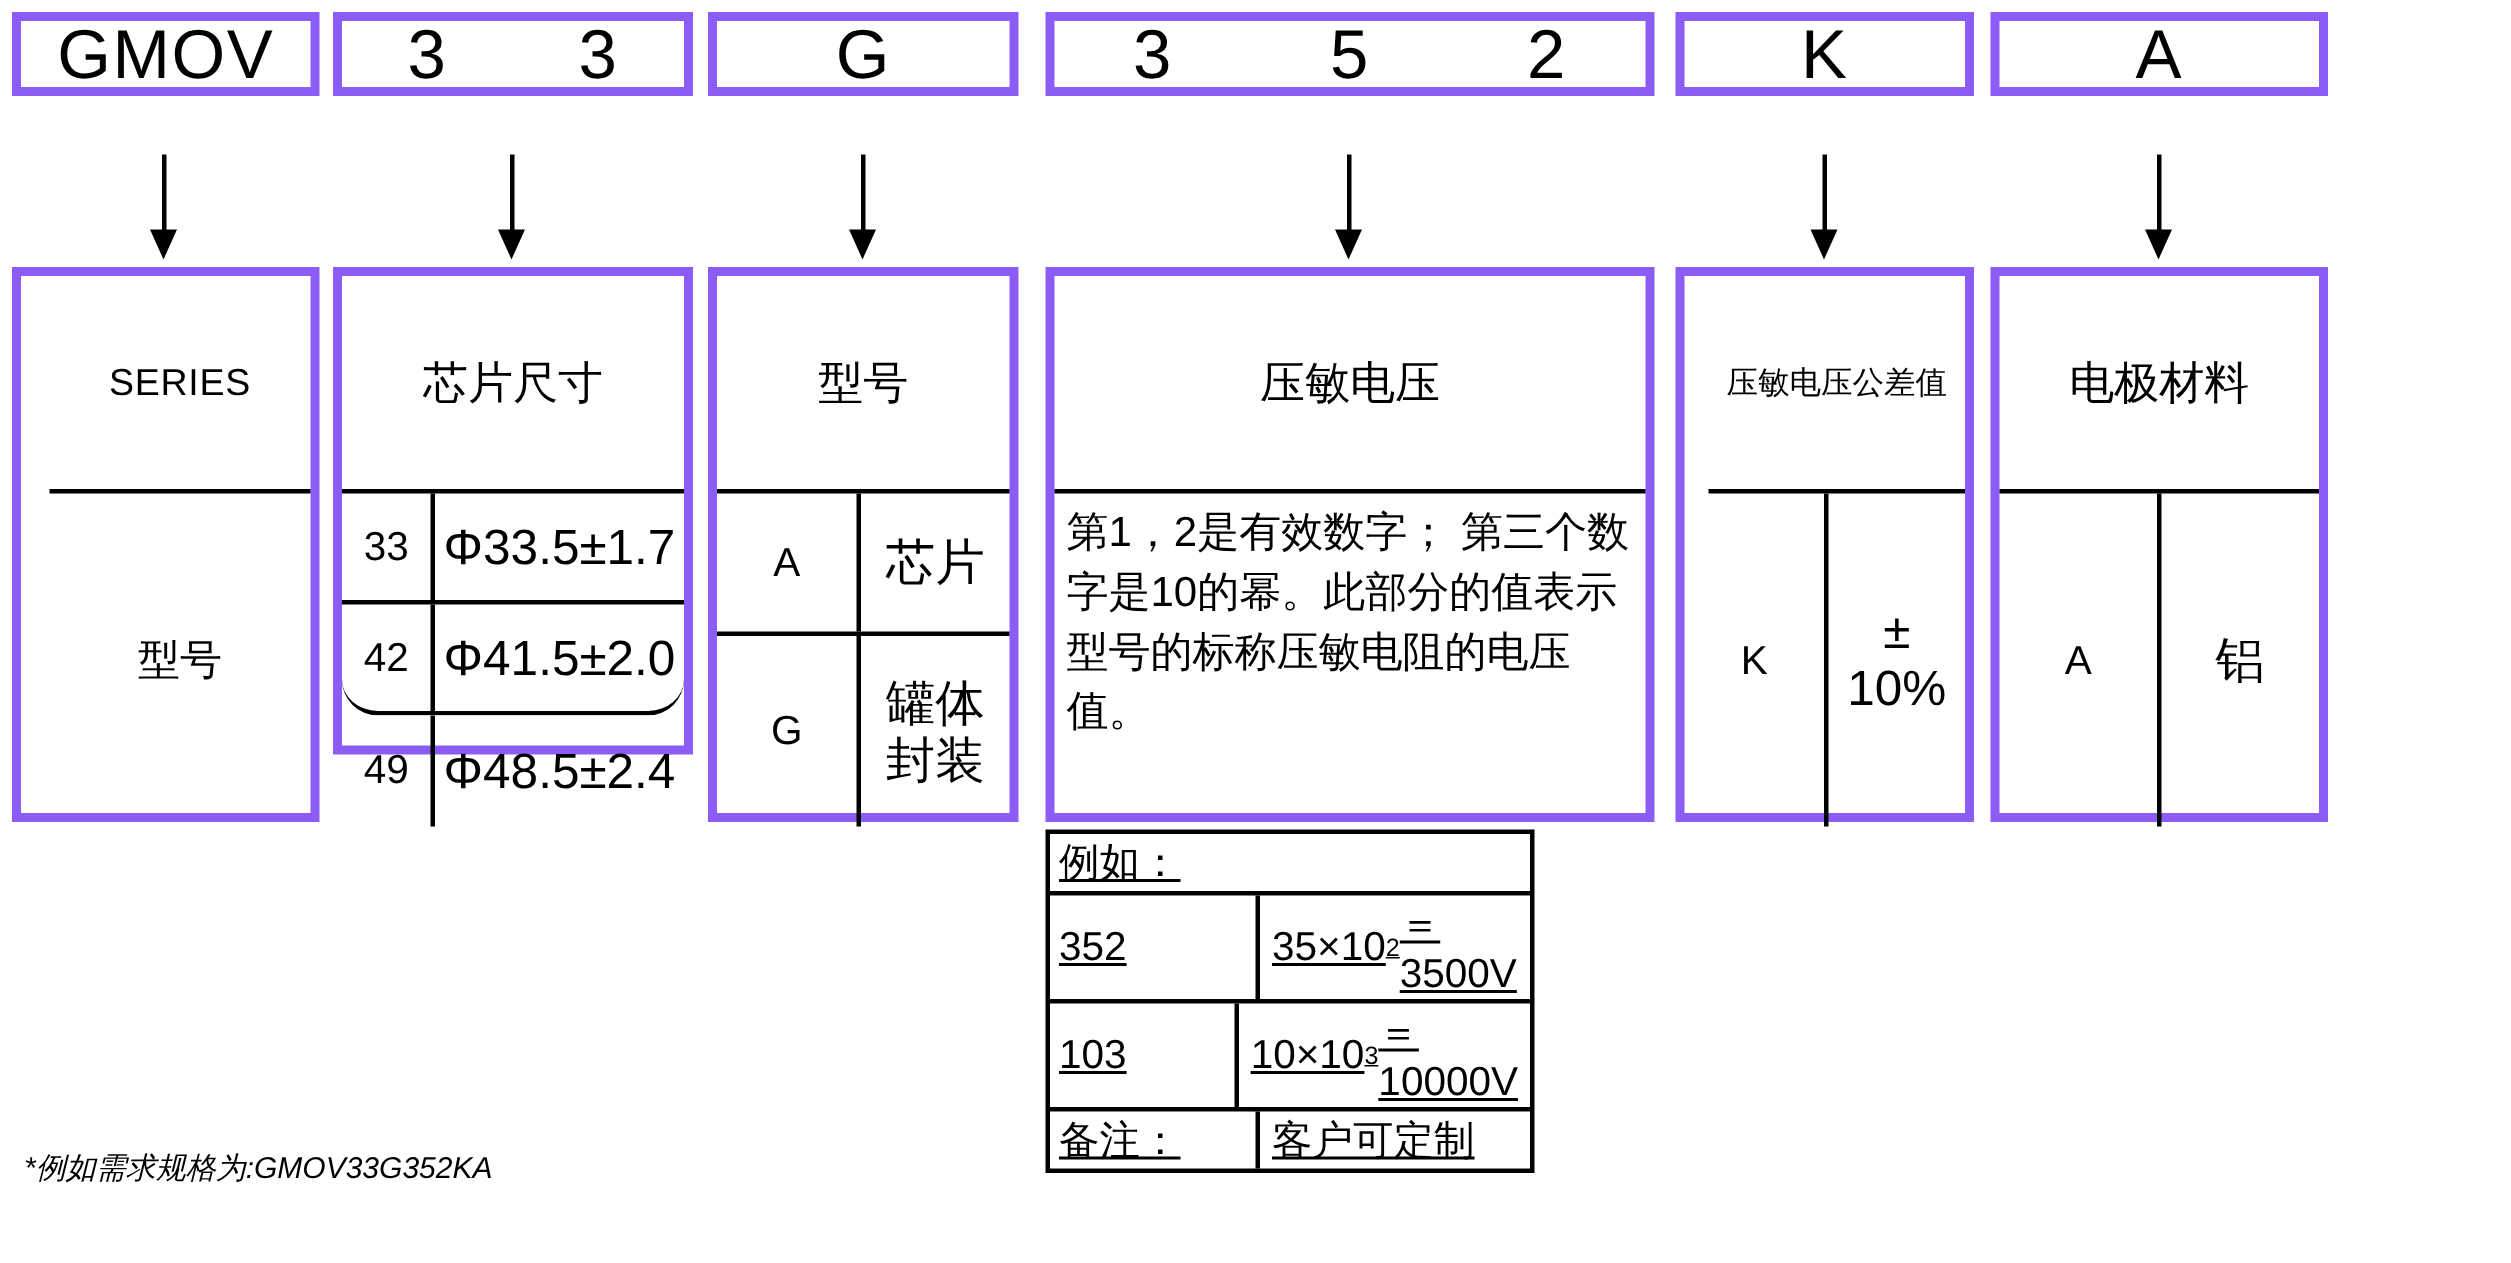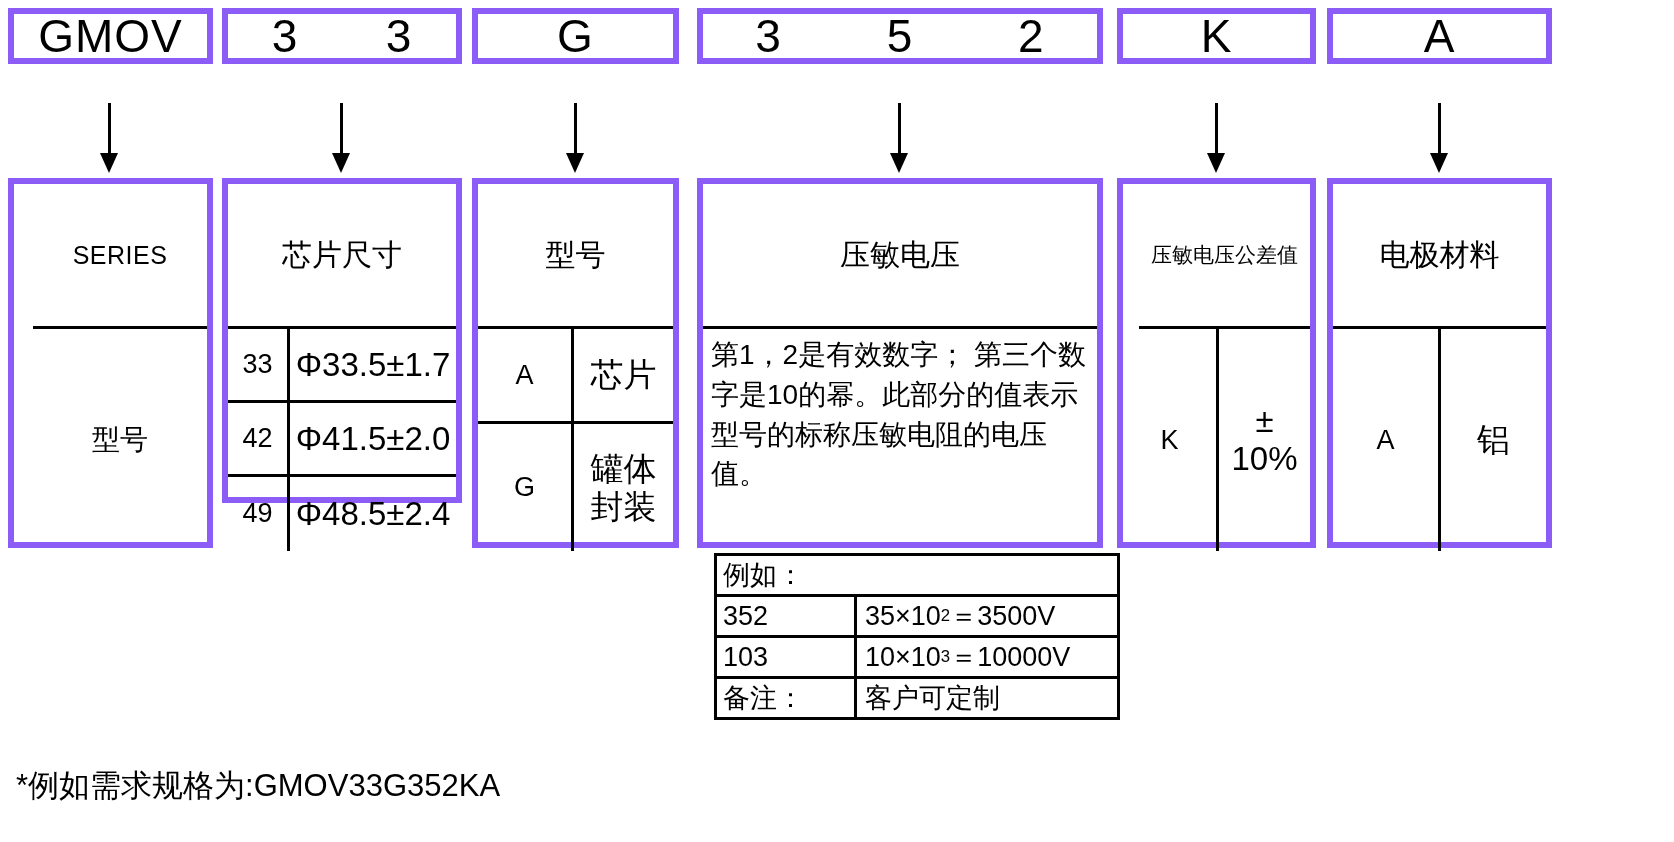--- a/index.html
+++ b/index.html
@@ -126,21 +126,22 @@
     padding: 1px 6px;
     display: flex; align-items: center;
   }
   .ex-l.nobr { border-right: none; }
   .ex-r { padding: 1px 8px; display: flex; align-items: center; flex: 1; }
   sup { font-size: .62em; vertical-align: super; }
 
   .footnote {
     position: absolute;
     left: 16px; top: 765px;
-    font-size: 31px;
+    font-size: 20px;
+    font-style: italic;
   }
 </style>
 </head>
 <body>
 
 <div class="canvas">
 
   <div class="box code-box" style="left:8px; width:205px;">
     <div class="code-chars">
       <span class="ch">GMOV</span>
@@ -212,21 +213,21 @@
     </div>
   </div>
 
   <div class="box sec" style="left:222px; width:240px; height:325px;">
     <div class="sec-head title-cn" style="height:145px;">芯片尺寸</div>
     <div class="sec-body" style="height:222px;">
       <div class="mini-row" style="height:33.33%;">
         <div class="mini-c-left" style="width:62px;">33</div>
         <div class="mini-c-right">Φ33.5±1.7</div>
       </div>
-      <div class="mini-row" style="height:33.33%;">
+      <div class="mini-row" style="height:33.33%;border-radius:24px;">
         <div class="mini-c-left" style="width:62px;">42</div>
         <div class="mini-c-right">Φ41.5±2.0</div>
       </div>
       <div class="mini-row" style="height:33.33%;">
         <div class="mini-c-left" style="width:62px;">49</div>
         <div class="mini-c-right">Φ48.5±2.4</div>
       </div>
     </div>
   </div>
 
@@ -245,21 +246,21 @@
     </div>
   </div>
 
   <div class="box sec" style="left:697px; width:406px; height:370px;">
     <div class="sec-head title-cn" style="height:145px;">压敏电压</div>
     <div class="sec-body" style="height:222px;">
       <div class="desc">第1，2是有效数字； 第三个数字是10的幂。此部分的值表示型号的标称压敏电阻的电压值。</div>
     </div>
   </div>
 
-  <div class="ex-table" style="left:714px; top:553px; width:406px;">
+  <div class="ex-table" style="left:697px; top:553px; width:326px;text-decoration:underline;">
     <div class="ex-row">
       <div class="ex-l nobr" style="width:100%;">例如：</div>
     </div>
     <div class="ex-row">
       <div class="ex-l" style="width:140px;">352</div>
       <div class="ex-r">
         <span>35×10</span>
           <sup>2</sup>
           <span>＝3500V</span>
       </div>

